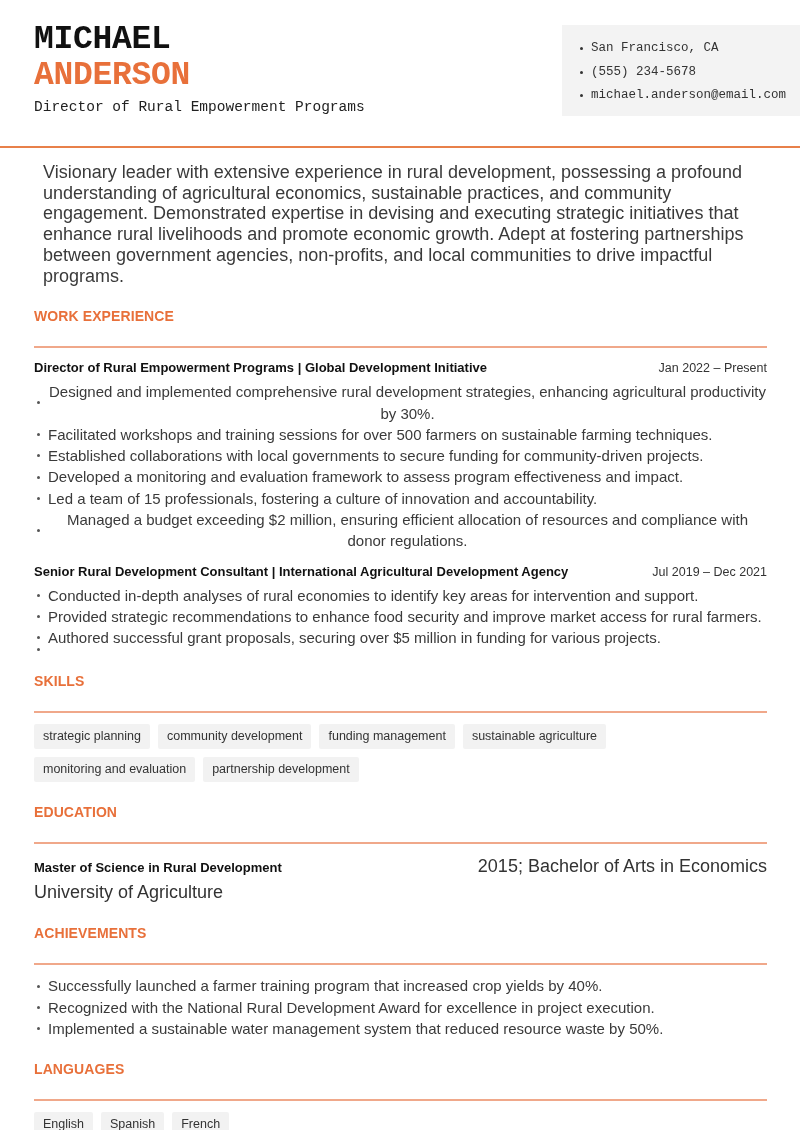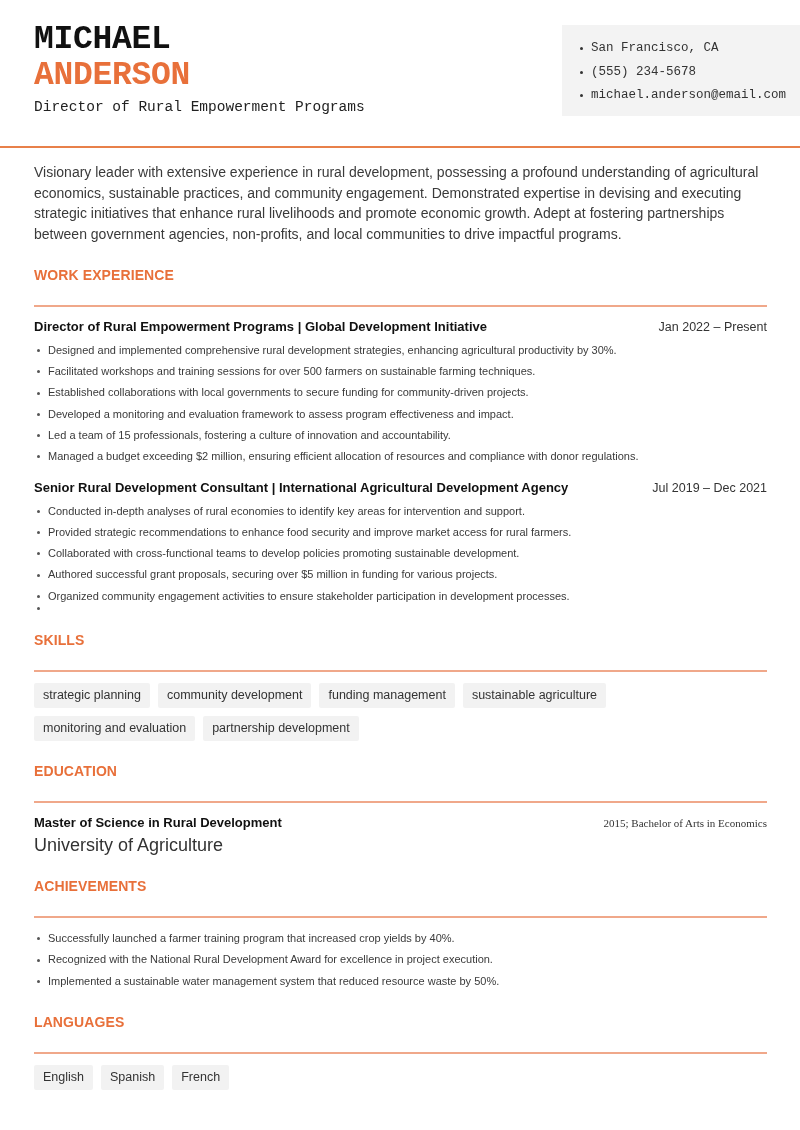--- a/index.html
+++ b/index.html
@@ -10,39 +10,39 @@
   .name-block { position: absolute; left: 34px; top: 22px; }
   .name-first { font-size: 33px; font-weight: 700; color: #111111; line-height: 36px; letter-spacing: -0.3px; }
   .name-last { font-size: 33px; font-weight: 700; color: #e8703a; line-height: 36px; letter-spacing: -0.3px; }
   .job-title { position: absolute; left: 34px; top: 99px; font-size: 14.5px; color: #222; }
 
   .contact-box { position: absolute; left: 562px; top: 25px; width: 238px; height: 91px; background: #f3f3f3; padding: 12px 0 0 18px; }
   .contact-item { font-size: 12.5px; color: #333; height: 23.5px; line-height: 19px; display: flex; align-items: center; }
   .contact-item .bullet { width: 3px; height: 3px; background: #333; border-radius: 50%; margin-right: 8px; flex: 0 0 auto; }
 
   .content { position: absolute; left: 34px; top: 162px; width: 733px; }
-  .summary { font-size: 14px; line-height: 20.7px; color: #3a3a3a; }
+  .summary { font-size: 18px; line-height: 20.7px; color: #3a3a3a; margin-left: 9px; }
 
   .section-title { font-size: 14px; font-weight: 700; color: #e8703a; margin-top: 22px; padding-bottom: 22px; border-bottom: 2px solid #f0a88a; letter-spacing: 0.1px; }
 
   .job { margin-top: 12px; text-align: center; }
   .job-head { display: flex; justify-content: space-between; align-items: baseline; }
   .job-role { font-size: 13px; font-weight: 700; color: #111; }
   .job-dates { font-size: 12.5px; color: #333; }
   .bullets { list-style: none; margin-top: 6px; }
-  .bullets li { font-size: 11px; color: #3a3a3a; line-height: 21.3px; display: flex; align-items: center; }
+  .bullets li { font-size: 15px; color: #3a3a3a; line-height: 21.3px; display: flex; align-items: center; }
   .bullets li .dot { width: 3px; height: 3px; background: #555; border-radius: 50%; margin: 0 8px 0 3px; flex: 0 0 auto; }
 
   .tags { display: flex; flex-wrap: wrap; gap: 8px 8px; margin-top: 11px; }
   .tag { background: #f2f2f2; font-size: 12.5px; color: #333; padding: 0 9px; height: 25px; line-height: 25px; border-radius: 2px; }
 
   .edu { margin-top: 12px; }
   .edu-head { display: flex; justify-content: space-between; align-items: baseline; }
   .edu-degree { font-size: 13px; font-weight: 700; color: #111; }
-  .edu-meta { font-size: 11px; color: #333; font-family: Liberation Serif, serif; }
+  .edu-meta { font-size: 18px; color: #333; }
   .edu-school { font-size: 18px; color: #333; margin-top: 5px; }
 </style>
 </head>
 <body>
 
 <div class="header">
   <div class="name-block">
     <div class="name-first">MICHAEL</div>
     <div class="name-last">ANDERSON</div>
   </div>
@@ -111,29 +111,21 @@
       <li>
           <span class="dot"></span>
           <span>Conducted in-depth analyses of rural economies to identify key areas for intervention and support.</span>
         </li>
       <li>
           <span class="dot"></span>
           <span>Provided strategic recommendations to enhance food security and improve market access for rural farmers.</span>
         </li>
       <li>
           <span class="dot"></span>
-          <span>Collaborated with cross-functional teams to develop policies promoting sustainable development.</span>
-        </li>
-      <li>
-          <span class="dot"></span>
           <span>Authored successful grant proposals, securing over $5 million in funding for various projects.</span>
-        </li>
-      <li>
-          <span class="dot"></span>
-          <span>Organized community engagement activities to ensure stakeholder participation in development processes.</span>
         </li>
       <li>
           <span class="dot"></span>
         </li>
     </ul>
   </div>
 
   <div class="section-title">SKILLS</div>
   <div class="tags">
     <span class="tag">strategic planning</span>

